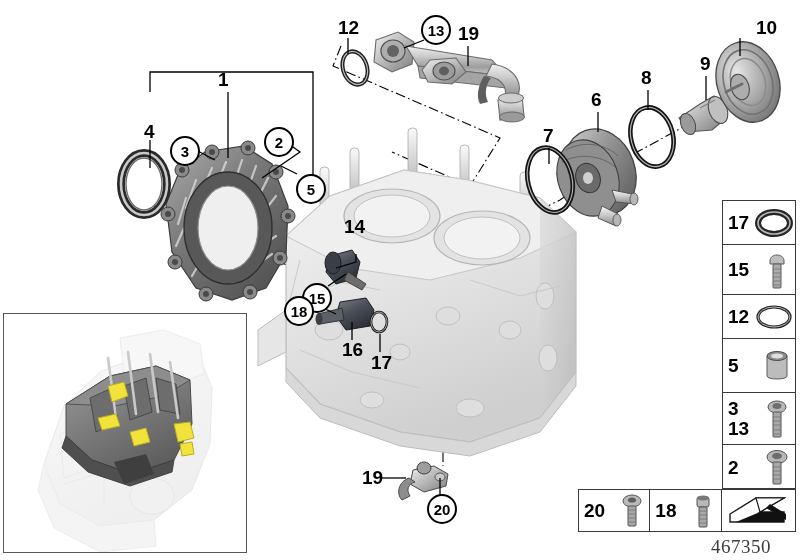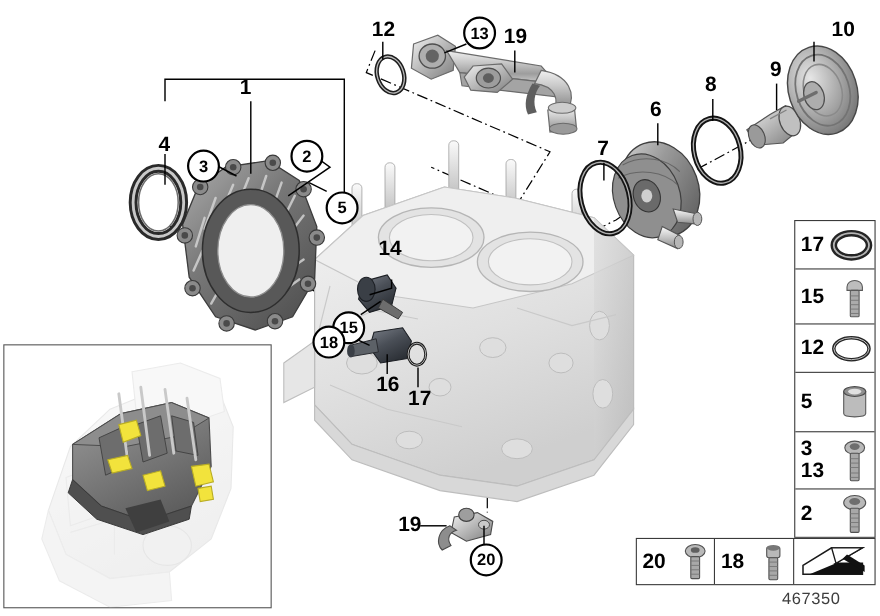--- a/index.html
+++ b/index.html
@@ -26,21 +26,21 @@
 
   .row-box{position:absolute;border:1.6px solid #3a3a3a;background:#fff;
            box-sizing:border-box;display:flex;}
   .row-cell{border-right:1.6px solid #3a3a3a;box-sizing:border-box;
             display:flex;align-items:center;}
   .row-cell:last-child{border-right:none;}
 
   .inset-box{position:absolute;border:1.6px solid #555;background:#fff;
              box-sizing:border-box;overflow:hidden;}
 
-  .dwg-no{position:absolute;font-size:15px;color:#3d3d3d;letter-spacing:.5px;}
+  .dwg-no{position:absolute;font-size:19px;color:#3d3d3d;letter-spacing:.5px;font-family:Liberation Serif, serif;}
 </style>
 </head>
 <body>
 
 <div id="stage">
 
   <svg class="layer" viewBox="0 0 800 560">
     <defs>
       <linearGradient id="gMetal" x1="0" y1="0" x2="1" y2="1">
         <stop offset="0%" stop-color="#f2f2f2"></stop>

